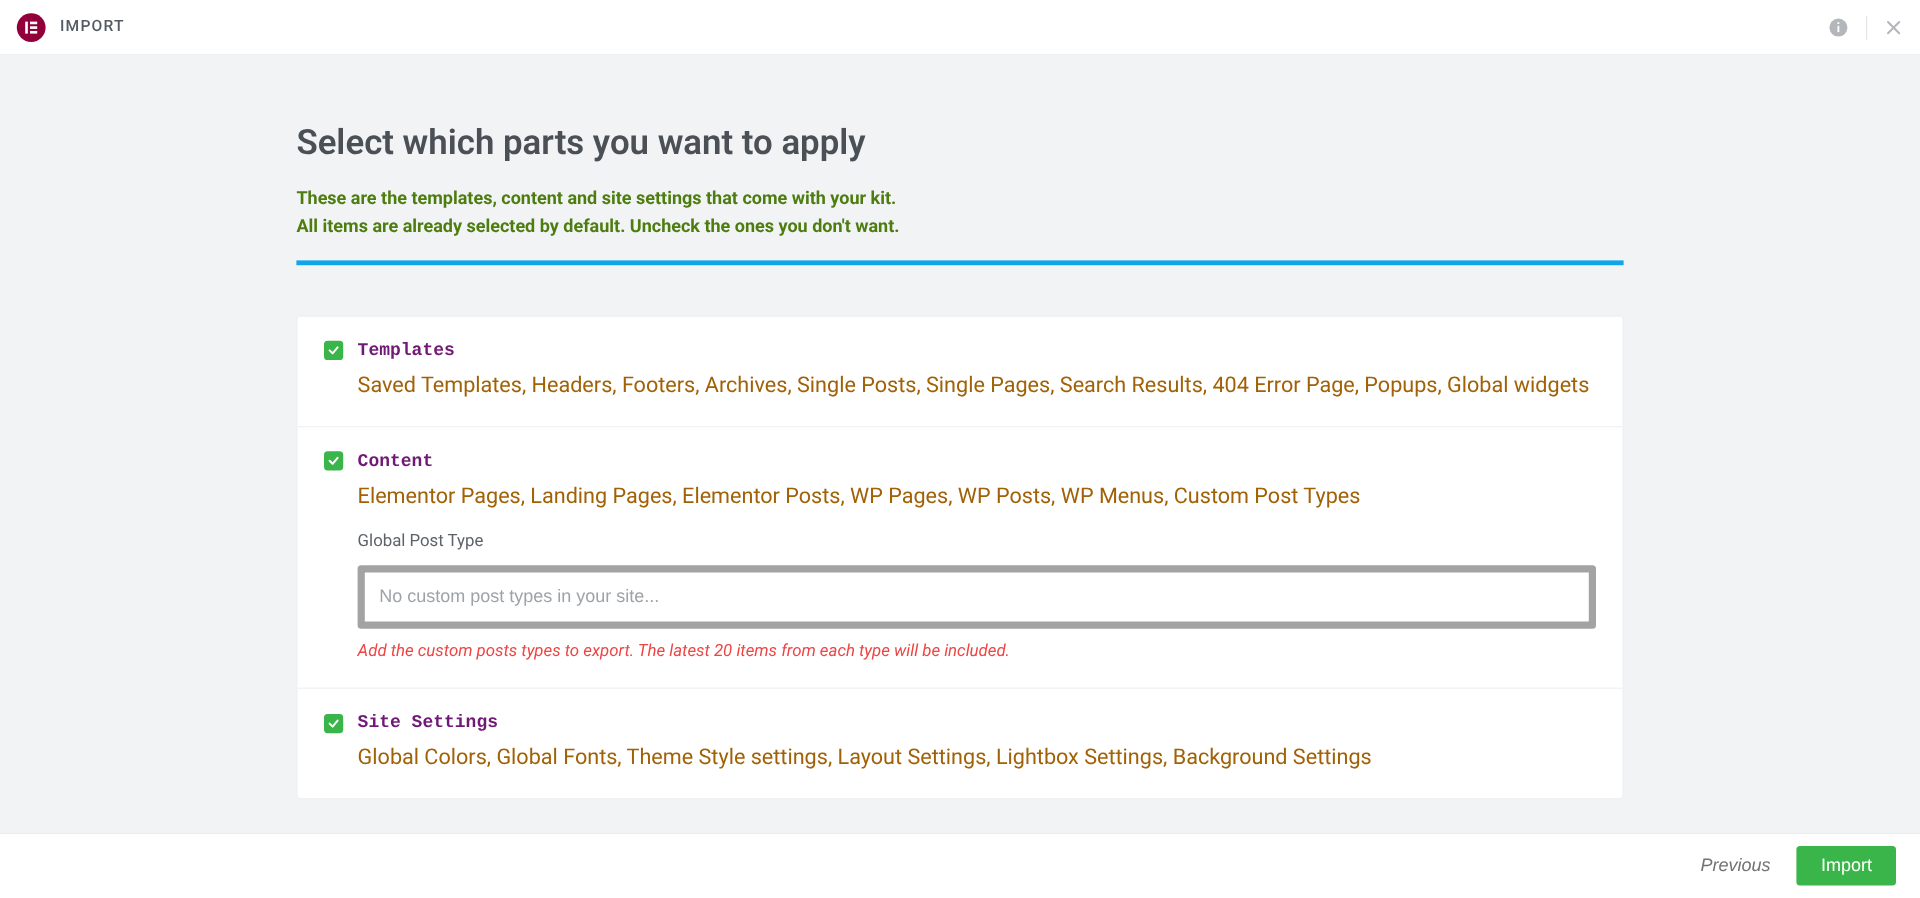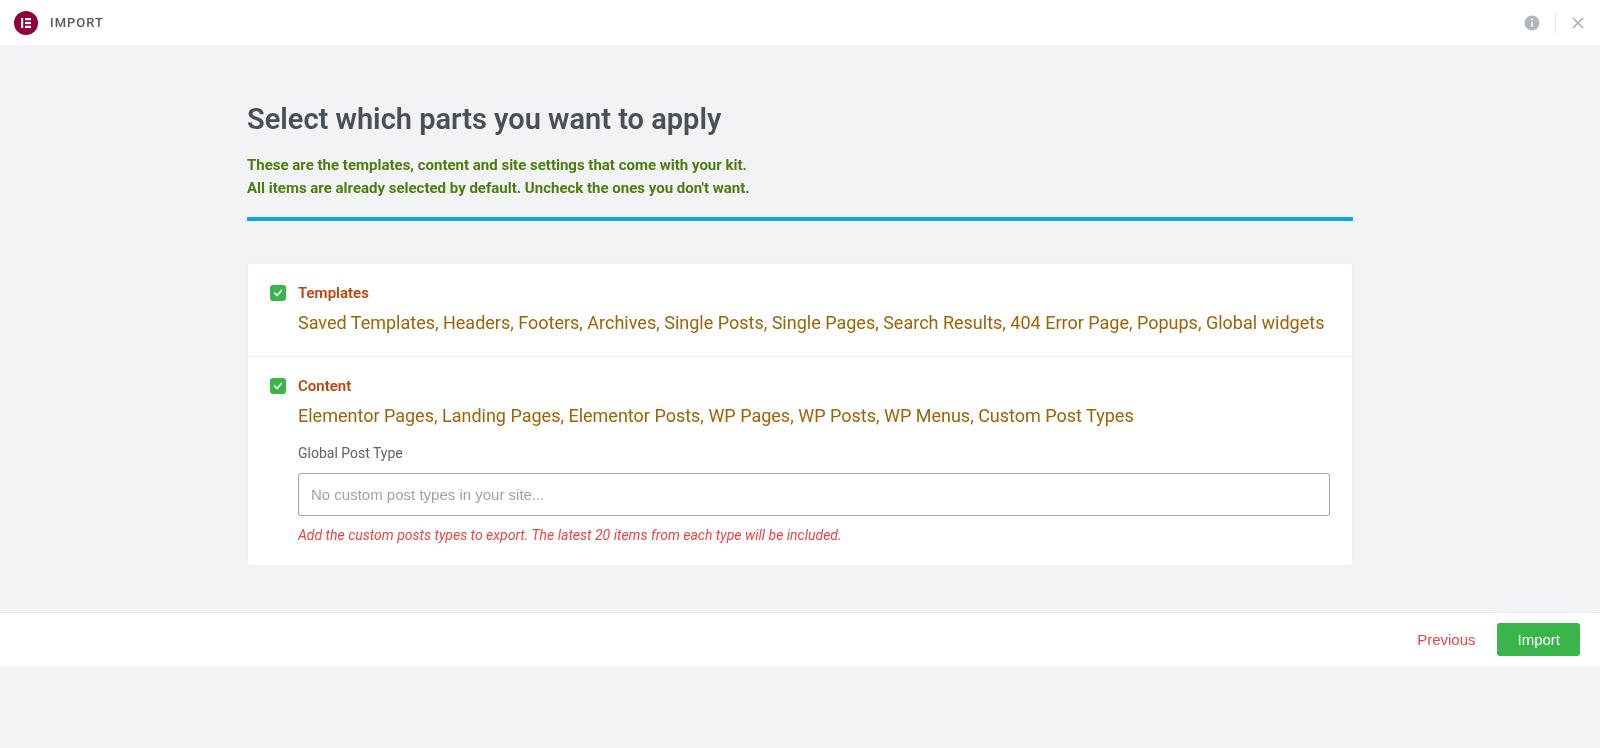--- a/index.html
+++ b/index.html
@@ -106,41 +106,42 @@
     align-items: center;
     justify-content: center;
     margin-right: 12px;
     flex: 0 0 auto;
     cursor: pointer;
   }
   .chk svg { display: block; }
   .section-title {
     font-size: 15px;
     font-weight: 600;
-    color: #c2410c;
+    color: #701a75;
+    font-family: Liberation Mono, monospace;
   }
   .section-body {
     padding-left: 28px;
     margin-top: 8px;
   }
   .section-desc {
     color: #a16207;
     font-size: 18px;
     line-height: 1.45;
   }
   .sub-label {
     font-size: 14px;
     color: #5d636a;
     margin-top: 16px;
     margin-bottom: 12px;
   }
   .cpt-input {
     width: 100%;
     display: block;
-    border: 1px solid #a3a3a3;
+    border: 6px solid #a3a3a3;
     border-radius: 3px;
     background: #ffffff;
     padding: 12px 12px;
     font-size: 15px;
     color: #3b82f6;
   }
   .cpt-input::placeholder { color: #9ea3a8; }
   .help-text {
     font-size: 14px;
     font-style: italic;
@@ -159,23 +160,24 @@
     align-items: center;
     justify-content: flex-end;
     gap: 18px;
     position: sticky;
     bottom: 0;
   }
   .btn-prev {
     background: transparent;
     border: none;
     font-size: 15px;
-    color: #ef4444;
+    color: #737373;
     cursor: pointer;
     padding: 8px 4px;
+    font-style: italic;
   }
   .btn-import {
     background: #39b54a;
     border: none;
     border-radius: 3px;
     color: #ffffff;
     font-size: 15px;
     font-weight: 500;
     padding: 8px 20px;
     cursor: pointer;
@@ -246,20 +248,33 @@
         <div class="section-title">Content</div>
       </div>
       <div class="section-body">
         <div class="section-desc">Elementor Pages, Landing Pages, Elementor Posts, WP Pages, WP Posts, WP Menus, Custom Post Types</div>
         <div class="sub-label">Global Post Type</div>
         <input type="text" class="cpt-input" placeholder="No custom post types in your site..." style="">
         <div class="help-text">Add the custom posts types to export. The latest 20 items from each type will be included.</div>
       </div>
     </div>
 
+    <div class="section-row">
+      <div class="section-head">
+        <div class="chk">
+          <svg width="10" height="10" viewBox="0 0 24 24" fill="none" stroke="#ffffff" stroke-width="4" stroke-linecap="round" stroke-linejoin="round">
+            <polyline points="4 12 10 18 20 6"></polyline>
+          </svg>
+        </div>
+        <div class="section-title">Site Settings</div>
+      </div>
+      <div class="section-body">
+        <div class="section-desc">Global Colors, Global Fonts, Theme Style settings, Layout Settings, Lightbox Settings, Background Settings</div>
+      </div>
+    </div>
 
   </div>
 </div>
 
 <div class="footer-bar">
   <button class="btn-prev">Previous</button>
   <button class="btn-import">Import</button>
 </div>
 
 </body></html>

